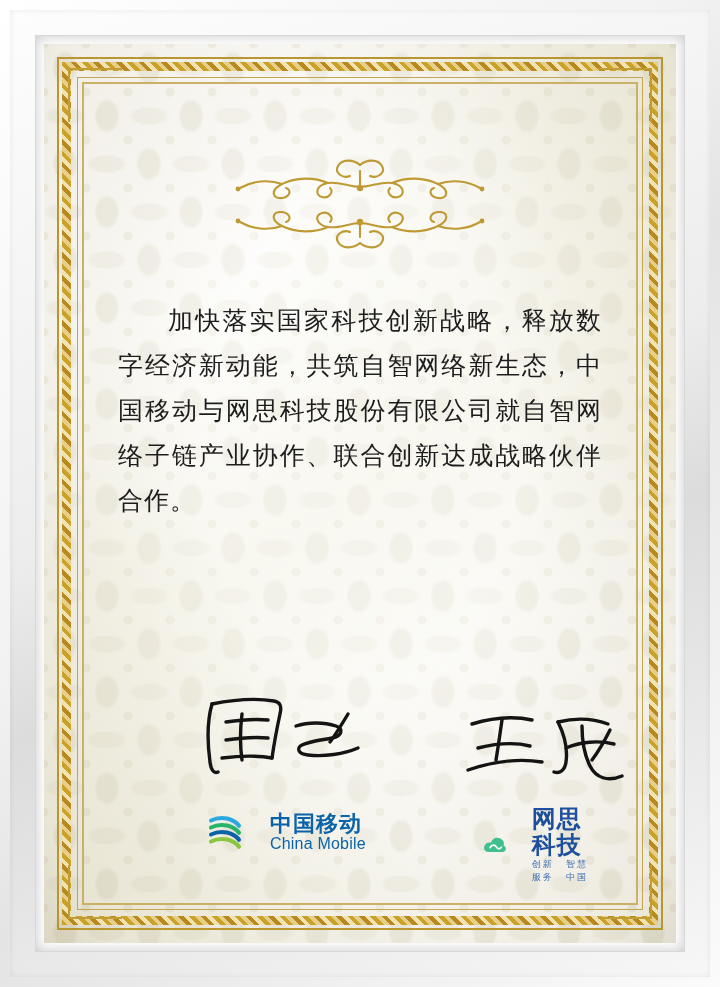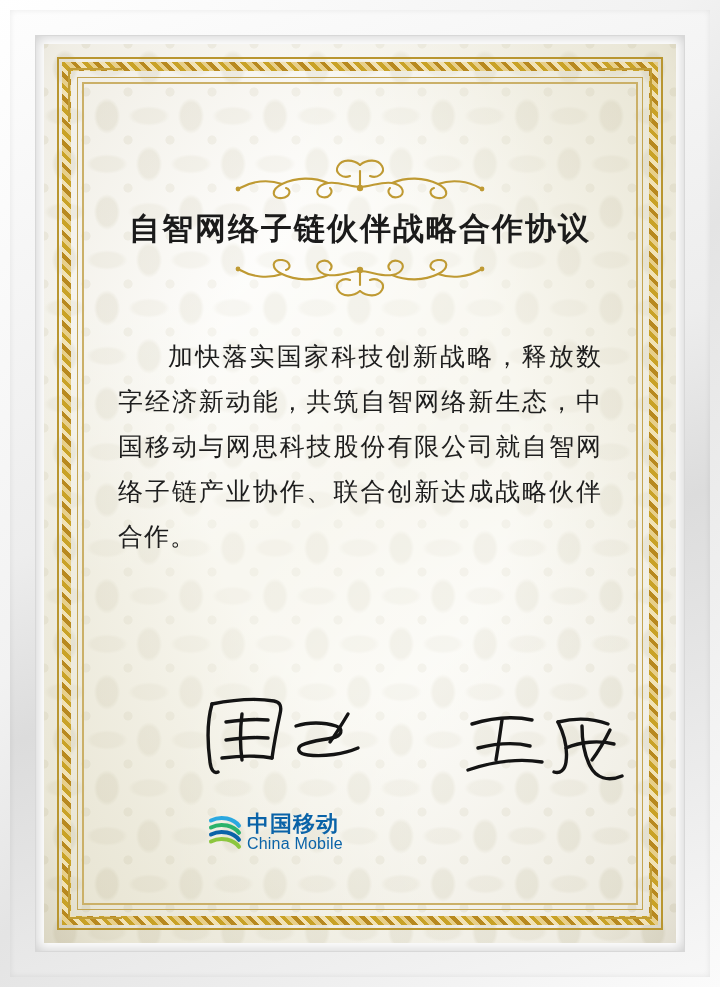--- a/index.html
+++ b/index.html
@@ -134,21 +134,21 @@
     margin-top: 6px;
     text-align: center;
     font-family: "DejaVu Serif", "Liberation Serif", serif;
     font-weight: 700;
     font-size: 31px;
     letter-spacing: 2px;
     color: #1b1b1b;
   }
 
   .cert-body {
-    margin: 32px 26px 0 26px;
+    margin: 44px 26px 0 26px;
     font-family: "DejaVu Serif", "Liberation Serif", serif;
     font-size: 25px;
     line-height: 45px;
     color: #1d1d1d;
     text-align: justify;
     text-indent: 50px;
     letter-spacing: 1px;
   }
 
   
@@ -176,21 +176,21 @@
   .logo-row {
     position: absolute;
     left: 40px; right: 40px;
     top: 712px;
     height: 70px;
   }
   .logo {
     position: absolute;
     display: flex;
     align-items: center;
-    gap: 1px;
+    gap: 24px;
   }
   .logo-cmcc { left: 72px; top: 6px; }
   .logo-ws  { left: 350px; top: 2px; }
 
   .cmcc-mark { width: 42px; height: 42px; }
   .cmcc-text .cn {
     font-family: "DejaVu Serif", "Liberation Serif", serif;
     font-size: 22px;
     font-weight: 700;
     color: #0a63a8;
@@ -257,21 +257,20 @@
           <path d="M118 26 C104 20,86 20,72 27 C60 33,62 42,72 41 C80 40,82 33,76 31"></path>
           <path d="M182 26 C196 20,214 20,228 27 C240 33,238 42,228 41 C220 40,218 33,224 31"></path>
           <path d="M72 27 C58 22,42 24,30 31"></path>
           <path d="M228 27 C242 22,258 24,270 31"></path>
           <circle cx="150" cy="31" r="3.2" fill="#bf9a33" stroke="none"></circle>
           <circle cx="28" cy="32" r="2.4" fill="#bf9a33" stroke="none"></circle>
           <circle cx="272" cy="32" r="2.4" fill="#bf9a33" stroke="none"></circle>
         </svg>
       </div>
 
-      <div class="cert-title">自智网络子链伙伴战略合作协议</div>
 
       <div class="ornament bottom">
         <svg width="300" height="40" viewBox="0 0 300 40" fill="none" stroke="#bf9a33" stroke-width="2.1" stroke-linecap="round">
           <path d="M150 32 C143 38,132 38,128 31 C124 24,133 18,140 21"></path>
           <path d="M150 32 C157 38,168 38,172 31 C176 24,167 18,160 21"></path>
           <path d="M150 26 L150 12"></path>
           <path d="M150 12 C140 12,128 18,118 16 C106 14,104 4,112 2 C119 0,124 7,120 11"></path>
           <path d="M150 12 C160 12,172 18,182 16 C194 14,196 4,188 2 C181 0,176 7,180 11"></path>
           <path d="M118 16 C104 22,86 22,72 15 C60 9,62 0,72 1 C80 2,82 9,76 11"></path>
           <path d="M182 16 C196 22,214 22,228 15 C240 9,238 0,228 1 C220 2,218 9,224 11"></path>
@@ -324,18 +323,31 @@
             <path d="M8 20 C20 14,34 18,40 26" stroke="#2ab36b" stroke-width="4.6" fill="none" stroke-linecap="round"></path>
             <path d="M8 28 C20 22,34 26,40 34" stroke="#0a63a8" stroke-width="4.6" fill="none" stroke-linecap="round"></path>
             <path d="M8 36 C20 30,34 34,40 42" stroke="#8cc63e" stroke-width="4.6" fill="none" stroke-linecap="round"></path>
           </svg>
           <div class="cmcc-text">
             <div class="cn">中国移动</div>
             <div class="en">China Mobile</div>
           </div>
         </div>
 
+        <div class="logo logo-ws">
+          <svg class="ws-mark" viewBox="0 0 48 42">
+            <path d="M13 34 C5 34,2 28,5 22 C7 17,13 15,17 17 C18 9,27 5,34 9 C40 12,42 18,40 22 C46 24,46 33,39 34 Z" fill="#3fbf8f"></path>
+            <path d="M15 26 C18 20,24 20,27 25 C29 29,34 29,36 25" stroke="#ffffff" stroke-width="3.2" fill="none" stroke-linecap="round"></path>
+          </svg>
+          <div class="ws-text">
+            <div class="cn">网思科技</div>
+            <div class="tag">
+              <span>创新服务</span>
+              <span>智慧中国</span>
+            </div>
+          </div>
+        </div>
 
       </div>
 
     </div>
   </div>
 </div>
 
 </body></html>

